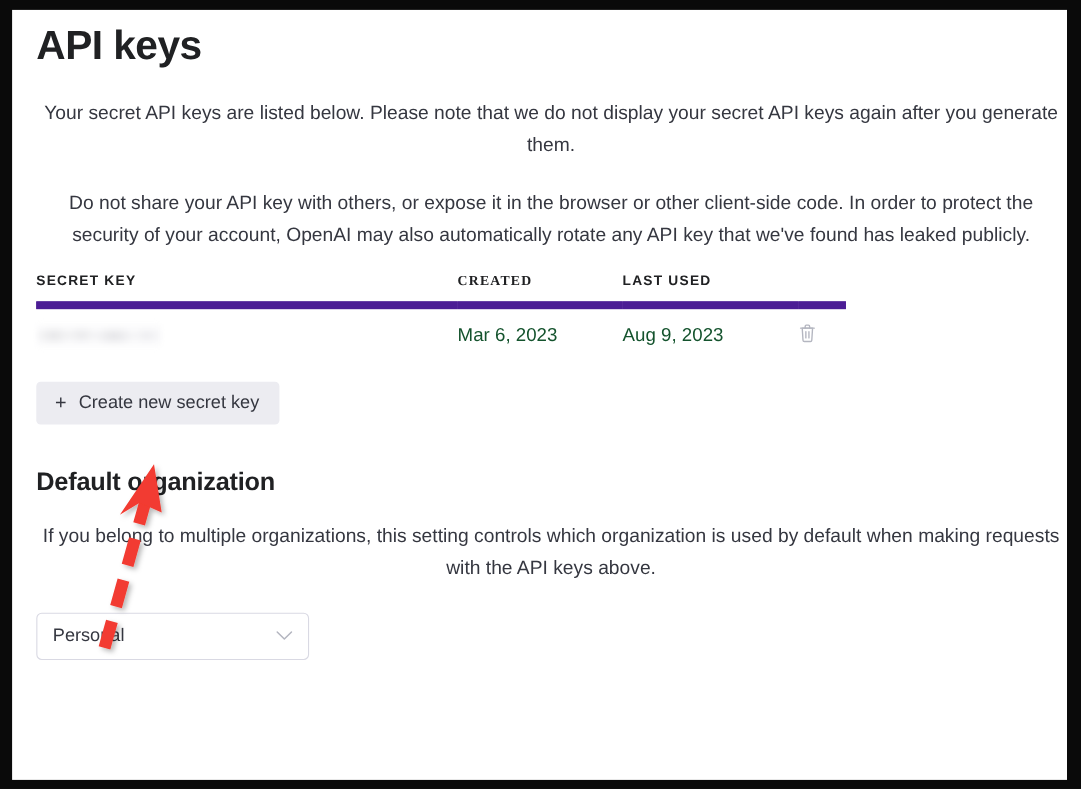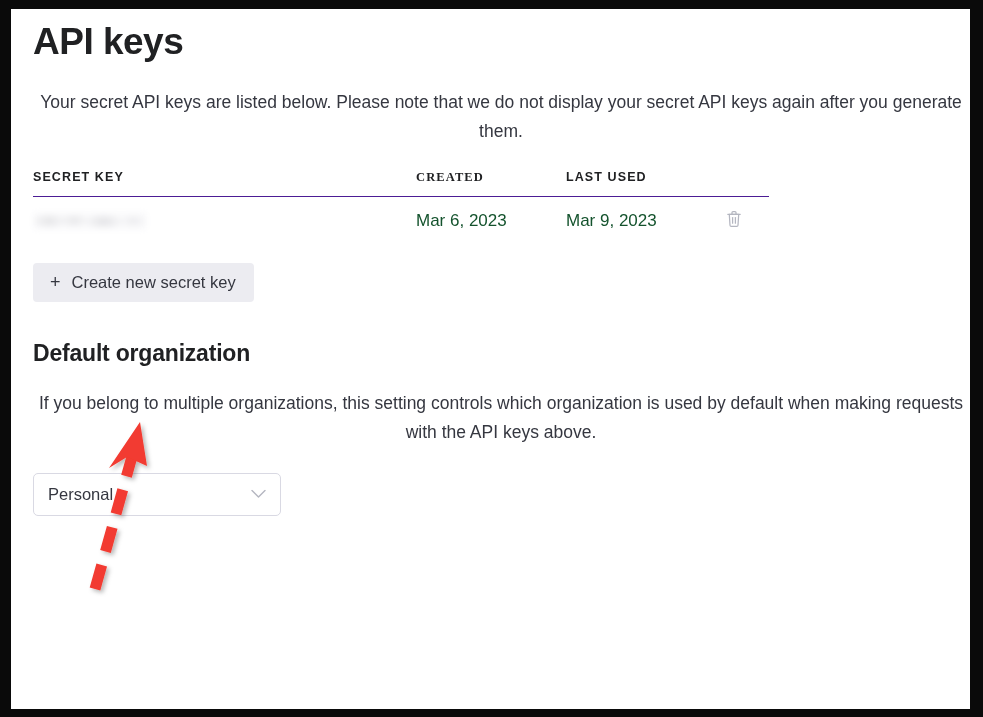--- a/index.html
+++ b/index.html
@@ -67,21 +67,21 @@
     margin-top: 4px;
   }
   .key-table th {
     text-align: left;
     font-size: 12.5px;
     font-weight: bold;
     letter-spacing: 1.1px;
     color: #202123;
     text-transform: uppercase;
     padding: 0 0 11px 0;
-    border-bottom: 1px solid #4c1d95;
+    border-bottom: 7px solid #4c1d95;
   }
   .key-table th.col-secret { width: 383px; }
   .key-table th.col-created { width: 150px; font-family: Liberation Serif, serif; }
   .key-table th.col-lastused { width: 160px; margin-left: 32px; }
   .key-table th.col-action { width: 43px; }
 
   .key-table td {
     font-size: 17px;
     color: #14532d;
     padding: 13px 0 14px 0;
@@ -194,37 +194,38 @@
 <body>
 
 <div class="frame">
   <div class="page">
     <div class="content">
 
       <h1 class="page-title">API keys</h1>
 
       <p class="para">Your secret API keys are listed below. Please note that we do not display your secret API keys again after you generate them.</p>
 
+      <p class="para tight">Do not share your API key with others, or expose it in the browser or other client-side code. In order to protect the security of your account, OpenAI may also automatically rotate any API key that we've found has leaked publicly.</p>
 
       <table class="key-table">
         <thead>
           <tr>
             <th class="col-secret">SECRET KEY</th>
             <th class="col-created">CREATED</th>
             <th class="col-lastused">LAST USED</th>
             <th class="col-action"></th>
           </tr>
         </thead>
         <tbody>
           <tr>
             <td>
               <span class="redacted"></span>
             </td>
             <td>Mar 6, 2023</td>
-            <td>Mar 9, 2023</td>
+            <td>Aug 9, 2023</td>
             <td class="trash-cell">
               <span class="trash-icon">
                 <svg width="16" height="18" viewBox="0 0 16 18" fill="none" stroke="currentColor" stroke-width="1.25" stroke-linecap="round" stroke-linejoin="round">
                   <path d="M1.8 4.3h12.4"></path>
                   <path d="M6 4.3V2.6a1 1 0 0 1 1-1h2a1 1 0 0 1 1 1v1.7"></path>
                   <path d="M3.3 4.3h9.4l-.7 11a1.2 1.2 0 0 1-1.2 1.1H5.2A1.2 1.2 0 0 1 4 15.3z"></path>
                   <path d="M6.6 7.6v5.6"></path>
                   <path d="M9.4 7.6v5.6"></path>
                 </svg>
               </span>

